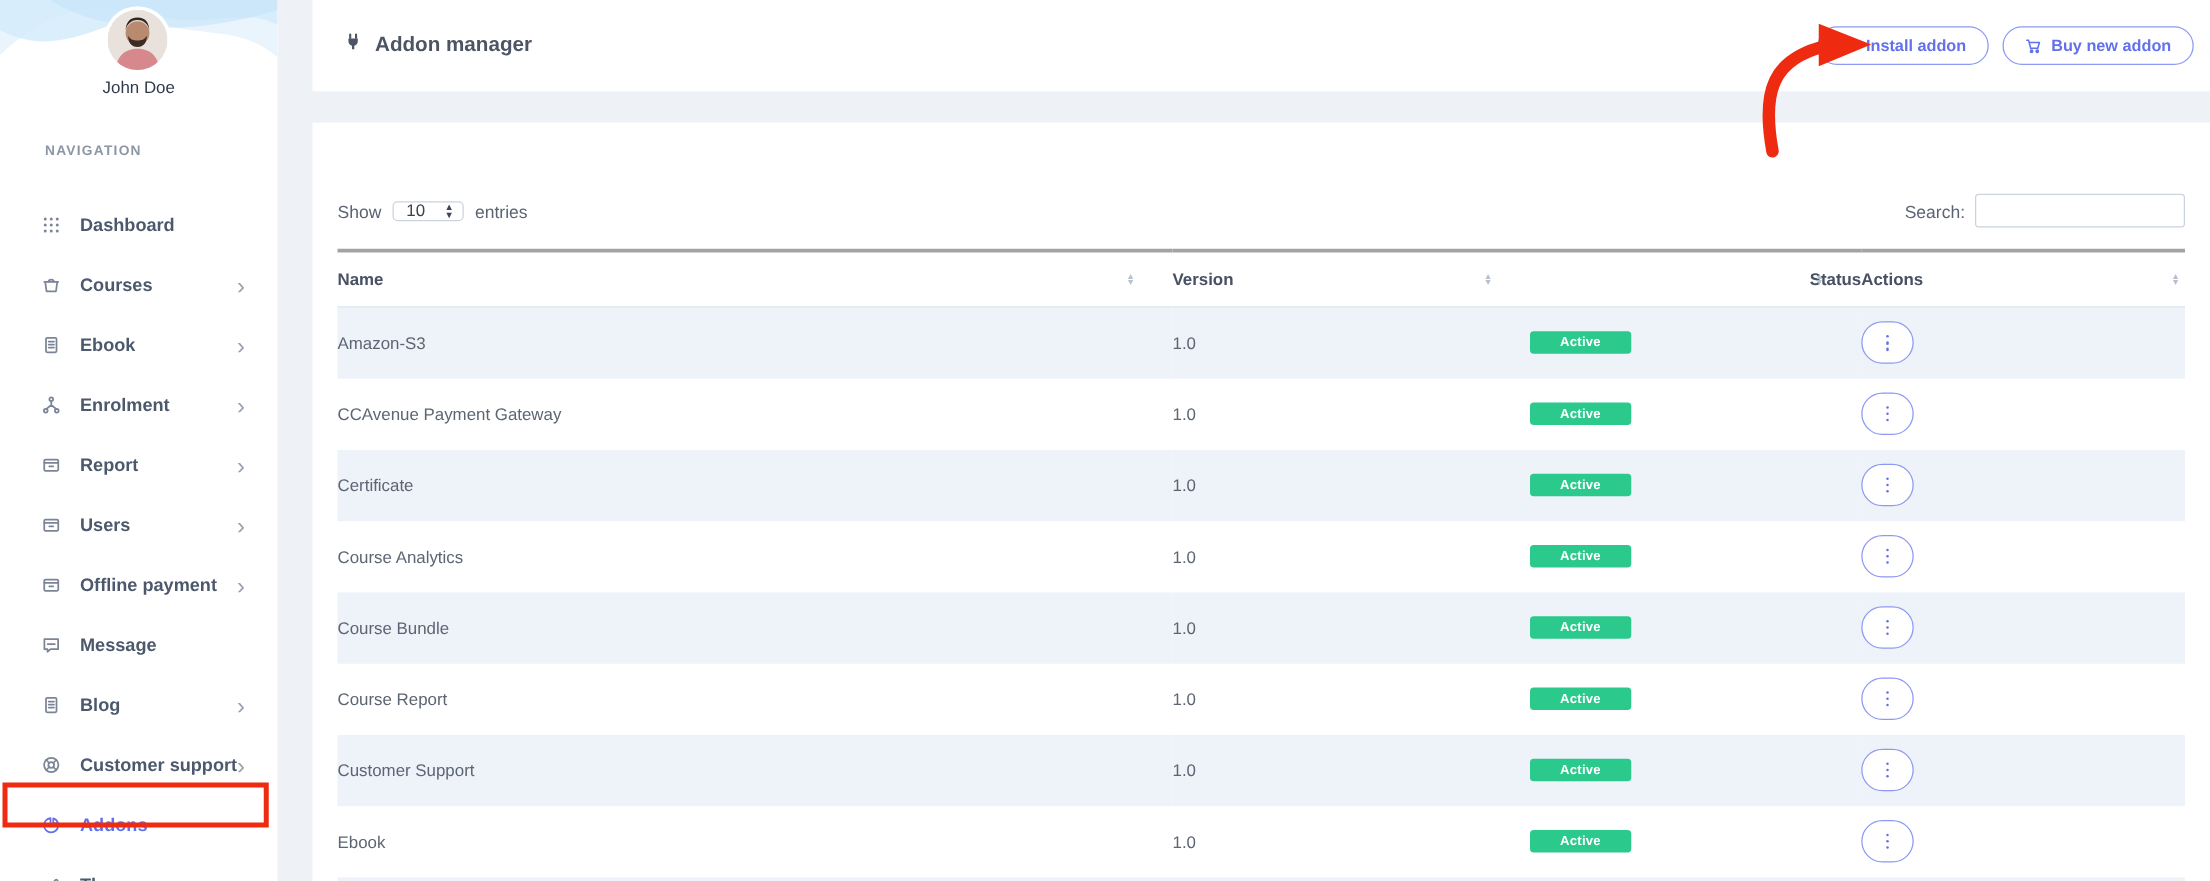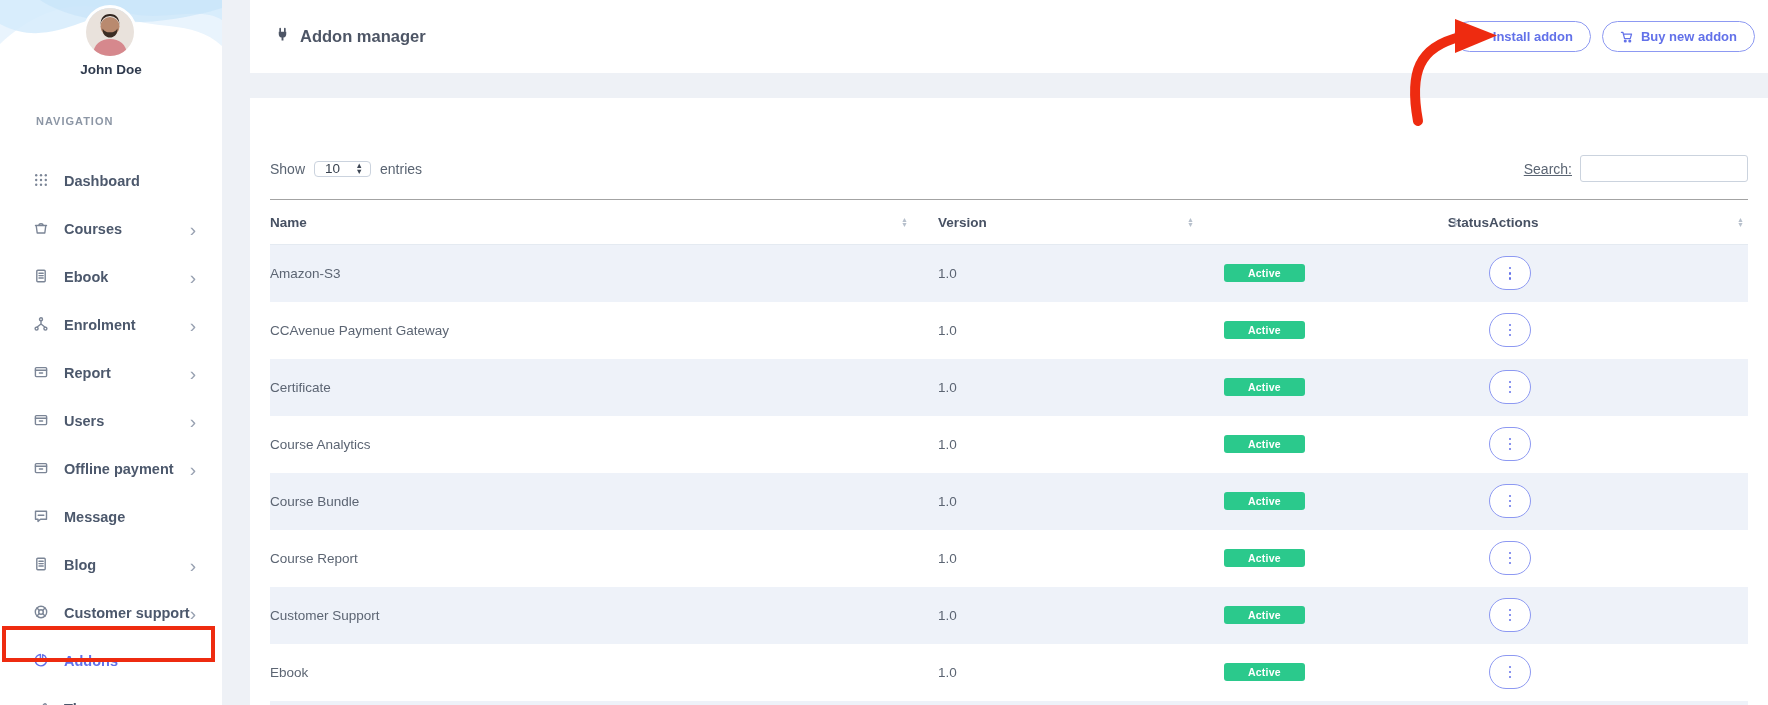--- a/index.html
+++ b/index.html
@@ -8,21 +8,21 @@
     --text:#5c6573; --head:#475163; --title:#4d5565;
   }
   *{margin:0;padding:0;box-sizing:border-box;}
   html,body{width:1768px;height:705px;overflow:hidden;}
   body{font-family:"Liberation Sans",sans-serif;background:var(--bg);position:relative;}
 
   
   .sidebar{position:absolute;left:0;top:0;width:222px;height:705px;background:#fff;z-index:2;}
   .sidebar-art{position:absolute;top:0;left:0;width:222px;height:64px;overflow:hidden;pointer-events:none;}
   .avatar{position:absolute;top:8px;left:86px;width:48px;height:48px;border-radius:50%;overflow:hidden;box-shadow:0 0 0 3px #fff;}
-  .user-name{position:absolute;top:62px;width:222px;text-align:center;font-size:13.5px;font-weight:bold;color:#2f3a4d;}
+  .user-name{position:absolute;top:62px;width:222px;text-align:center;font-size:13.5px;font-weight:normal;color:#2f3a4d;}
   .nav-label{position:absolute;top:115px;left:25px;font-size:11px;font-weight:bold;letter-spacing:1px;color:#8c96a5;padding-left:11px;}
   .nav{position:absolute;top:141px;left:0;width:222px;list-style:none;}
   .nav-item{height:48px;display:flex;align-items:flex-end;padding:0 26px 0 32px;cursor:pointer;color:#4c586c;}
   .nav-item .ico{width:18px;height:18px;margin-right:14px;color:#7b8596;flex:0 0 18px;display:flex;align-items:center;justify-content:center;}
   .nav-item .lbl{font-size:14.5px;font-weight:600;flex:1;}
   .nav-item .chev{font-size:19px;line-height:14px;color:#98a1b1;font-weight:400;}
   .nav-item.active{color:var(--accent);}
   .nav-item.active .ico{color:var(--accent);}
   .annotation-box{position:absolute;left:2px;top:626px;width:213px;height:36px;border:4px solid var(--annotation);z-index:5;pointer-events:none;}
 
@@ -34,25 +34,25 @@
   .topbar-actions{margin-left:auto;display:flex;gap:11px;}
   .pill-btn{display:flex;align-items:center;gap:7px;height:31px;padding:0 17px;border:1px solid var(--accent-border);border-radius:16px;background:#fff;color:var(--accent);font-size:13px;font-weight:600;cursor:pointer;font-family:inherit;}
   .pill-btn svg{width:14px;height:14px;}
 
   .card{position:absolute;left:28px;top:98px;width:1518px;height:620px;background:#fff;padding:57px 20px 0 20px;}
   .controls{display:flex;align-items:center;height:27px;}
   .length-control{display:flex;align-items:center;gap:9px;font-size:14px;color:#5a6472;}
   .select-box{display:flex;align-items:center;gap:8px;width:57px;height:16px;border:1px solid #cbd3de;border-radius:4px;padding:0 7px 0 10px;cursor:pointer;background:#fff;}
   .select-box .val{font-size:13.5px;color:#39424f;}
   .updown{display:flex;flex-direction:column;line-height:5.5px;font-size:7.5px;color:#3d4654;margin-left:auto;}
-  .search-control{margin-left:auto;display:flex;align-items:center;gap:8px;font-size:14px;color:#5a6472;text-decoration:underline;}
+  .search-control{margin-left:auto;display:flex;align-items:center;gap:8px;font-size:14px;color:#5a6472;}
   .search-control input{width:168px;height:27px;border:1px solid #cbd3de;border-radius:3px;padding:0 8px;font-size:13px;font-family:inherit;color:#39424f;outline:none;}
 
   table{margin-top:17px;width:1478px;border-collapse:collapse;table-layout:fixed;}
-  thead th{height:45px;text-align:left;vertical-align:middle;font-size:13.5px;font-weight:bold;color:var(--head);border-top:1px solid #a3a3a3;border-bottom:1px solid #e4eaf1;position:relative;cursor:pointer;}
+  thead th{height:45px;text-align:left;vertical-align:middle;font-size:13.5px;font-weight:bold;color:var(--head);border-top:3px solid #a3a3a3;border-bottom:1px solid #e4eaf1;position:relative;cursor:pointer;}
   .sort{position:absolute;right:30px;top:50%;transform:translateY(-50%);display:flex;flex-direction:column;line-height:5px;font-size:7px;color:#b7c0cc;}
   th:last-child .sort{right:4px;}
   .col-name{width:668px;} .col-version{width:286px;} .col-status{width:265px;text-align:right;} .col-actions{width:259px;}
   tbody td{height:57px;font-size:13.5px;color:var(--text);vertical-align:middle;margin-left:12px;}
   tbody tr:nth-child(odd) td{background:var(--stripe);}
   .badge{display:inline-block;background:var(--badge);color:#fff;font-size:10.5px;font-weight:bold;letter-spacing:.2px;padding:3px 24px;border-radius:3px;}
   .action-btn{width:42px;height:34px;border:1px solid var(--accent-border);border-radius:17px;background:#fff;display:flex;flex-direction:column;align-items:center;justify-content:center;gap:2.5px;cursor:pointer;}
   .action-btn i{width:2.6px;height:2.6px;border-radius:50%;background:var(--accent);}
   .partial-row{width:1478px;height:20px;background:var(--stripe);}
 

